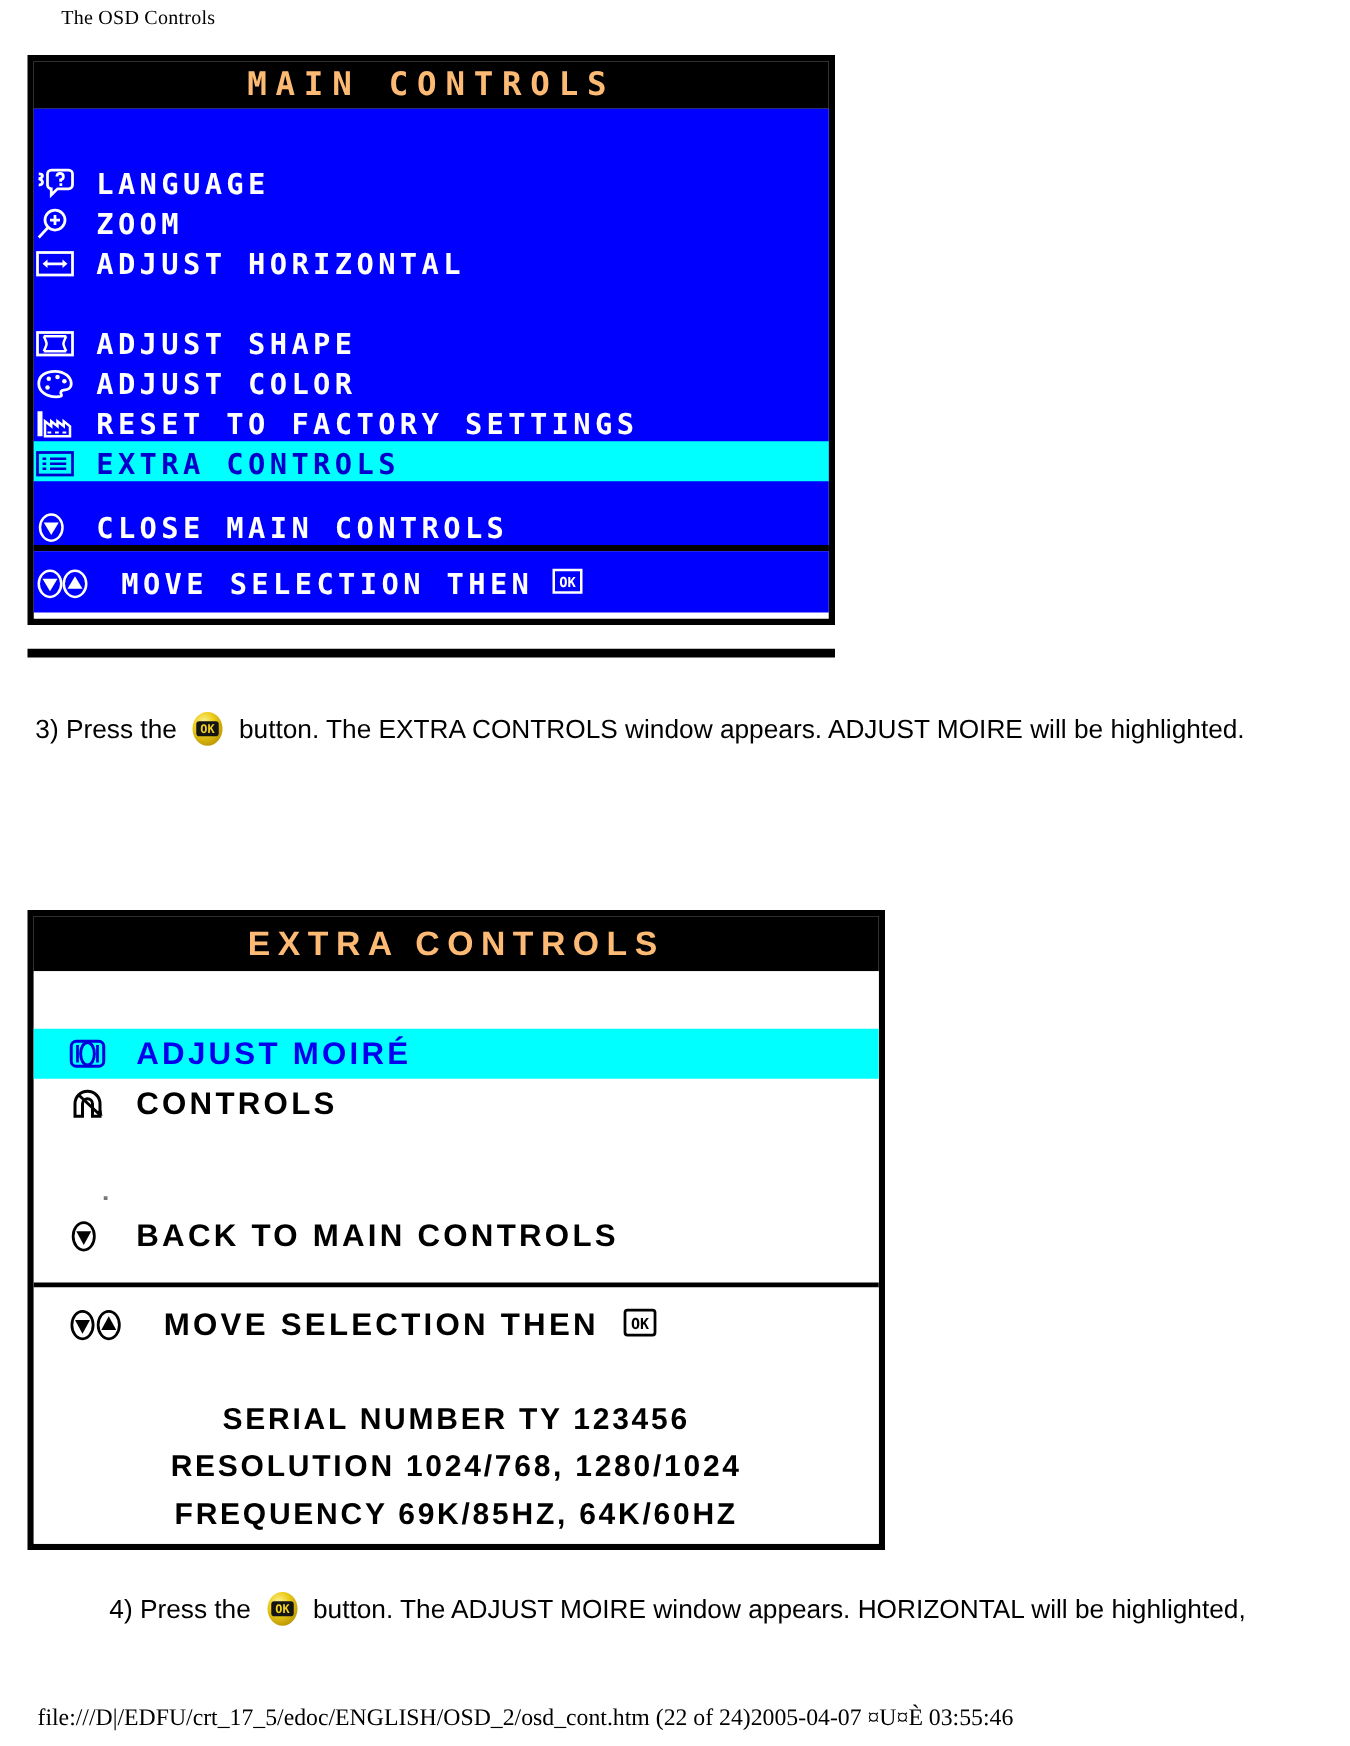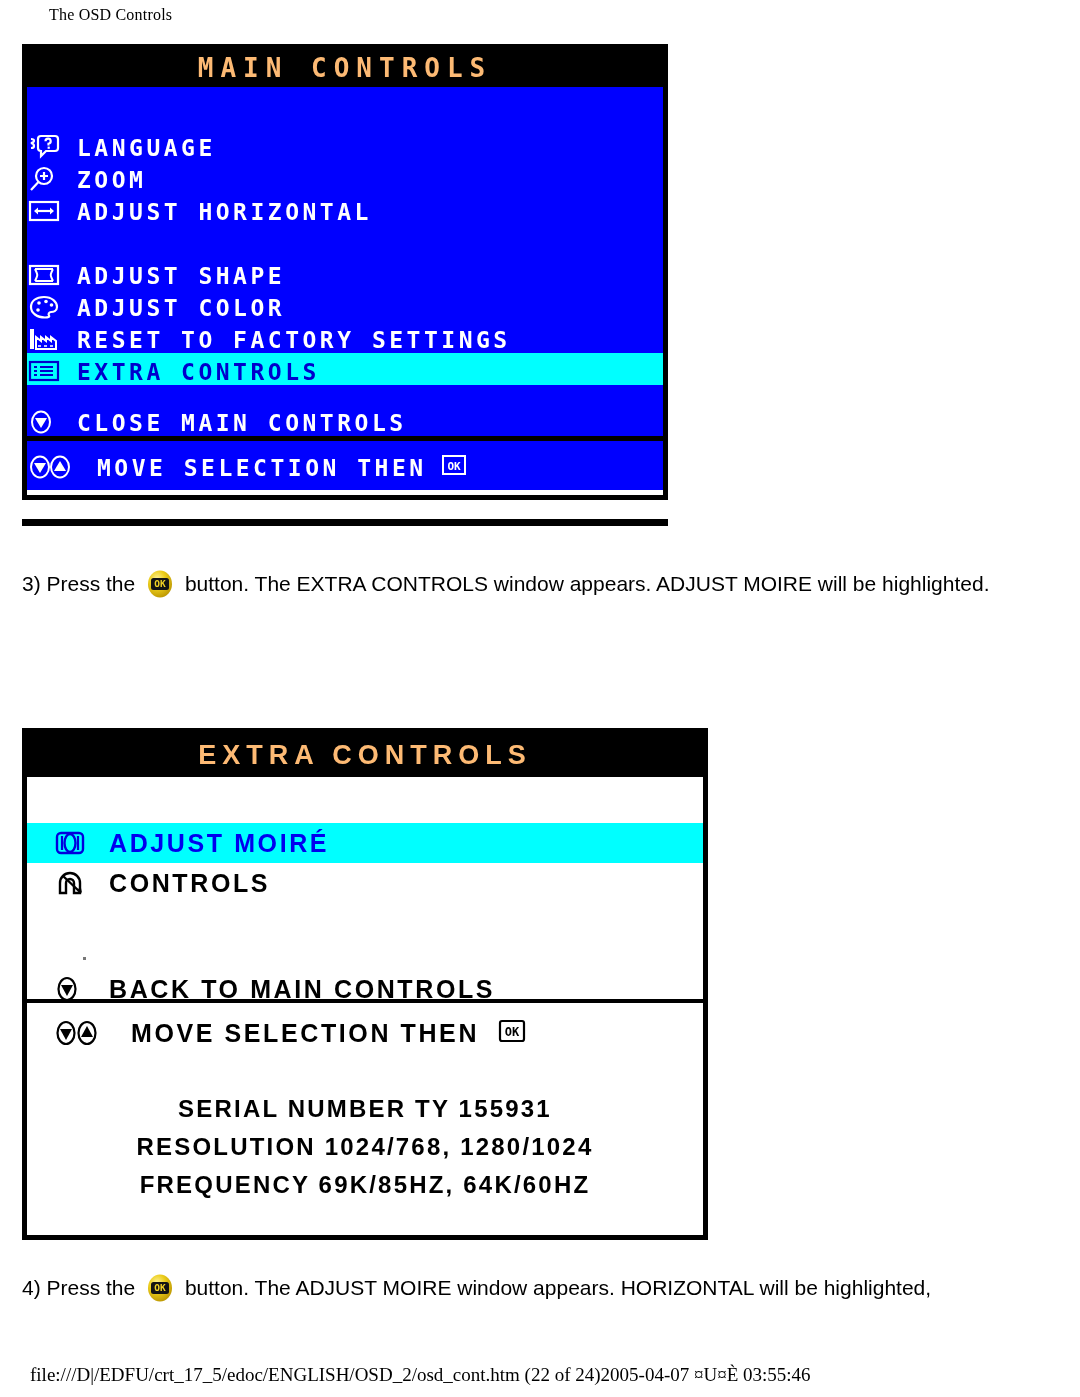--- a/index.html
+++ b/index.html
@@ -109,20 +109,21 @@
     background: #000000;
   }
 
   
   .instr {
     position: absolute;
     font-family: "Liberation Sans", sans-serif;
     font-size: 21px;
     line-height: 36px;
     color: #000000;
+    text-align: center;
   }
   #instr-3 { left: 22px; top: 566px; width: 980px; }
   #instr-4 { left: 22px; top: 1270px; width: 1040px; }
 
   
   .ok-btn {
     display: inline-block;
     width: 30px;
     height: 30px;
     vertical-align: -8px;
@@ -140,21 +141,21 @@
   }
   #win-extra .osd-title {
     height: 44px;
     line-height: 44px;
     font-size: 27px;
     font-family: "Liberation Sans", sans-serif;
     letter-spacing: 6px;
   }
   #win-extra .osd-body {
     background: #ffffff;
-    height: 226px;
+    height: 253px;
     position: relative;
     border-bottom: 4px solid #000;
     box-sizing: border-box;
   }
   #win-extra .osd-foot {
     background: #ffffff;
     height: 205px;
     position: relative;
     box-sizing: border-box;
   }
@@ -421,21 +422,21 @@
       </span>
       <span class="e-label">MOVE SELECTION THEN</span>
       <span class="e-icon" style="margin-left:18px;width:30px;flex:0 0 30px">
         <svg width="30" height="28" viewBox="0 0 30 28">
           <rect x="3" y="4" width="24" height="20" rx="2" fill="none" stroke="#000" stroke-width="2.2"></rect>
           <text x="15" y="19" font-family="DejaVu Sans Mono, monospace" font-size="12" font-weight="bold" fill="#000" text-anchor="middle">OK</text>
         </svg>
       </span>
     </div>
 
-    <div class="e-info" style="top:92px">SERIAL NUMBER TY 155931</div>
+    <div class="e-info" style="top:92px">SERIAL NUMBER TY 123456</div>
     <div class="e-info" style="top:130px">RESOLUTION 1024/768, 1280/1024</div>
     <div class="e-info" style="top:168px">FREQUENCY 69K/85HZ, 64K/60HZ</div>
   </div>
 </div>
 
 <div class="instr" id="instr-4">
   <span>4) Press the</span>
   <span class="ok-btn">
     <svg width="30" height="30" viewBox="0 0 30 30">
       <defs>

